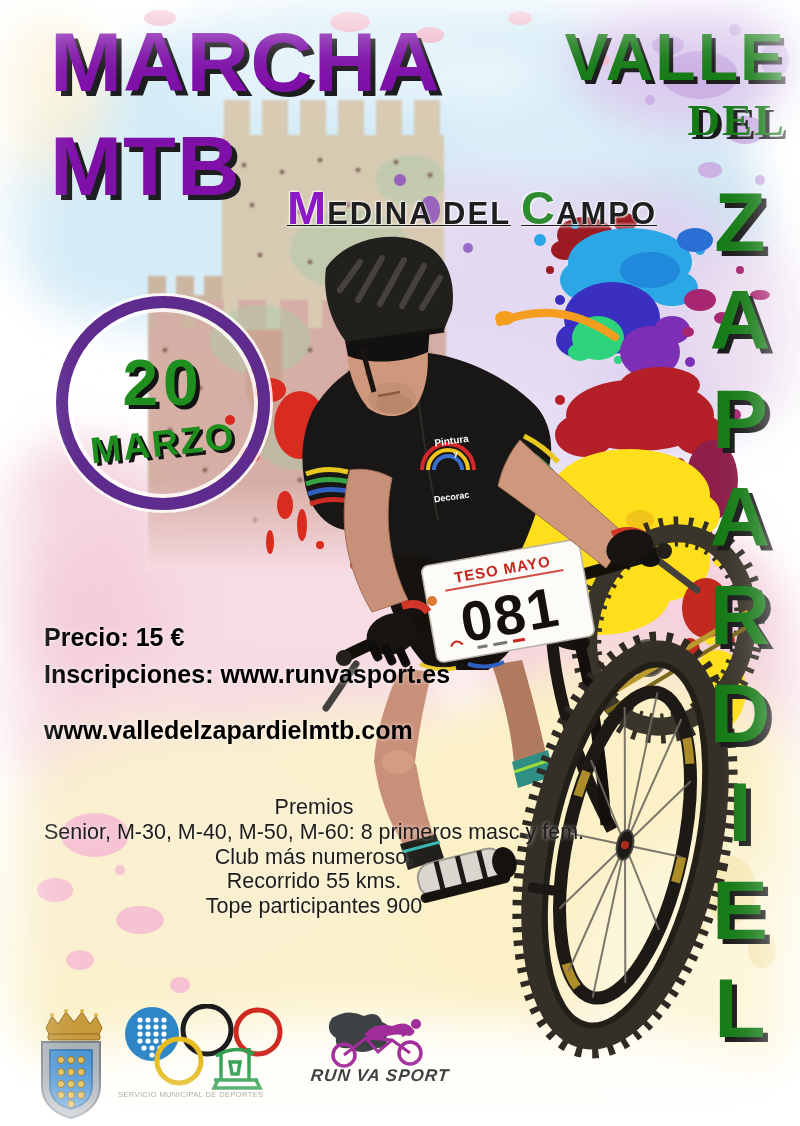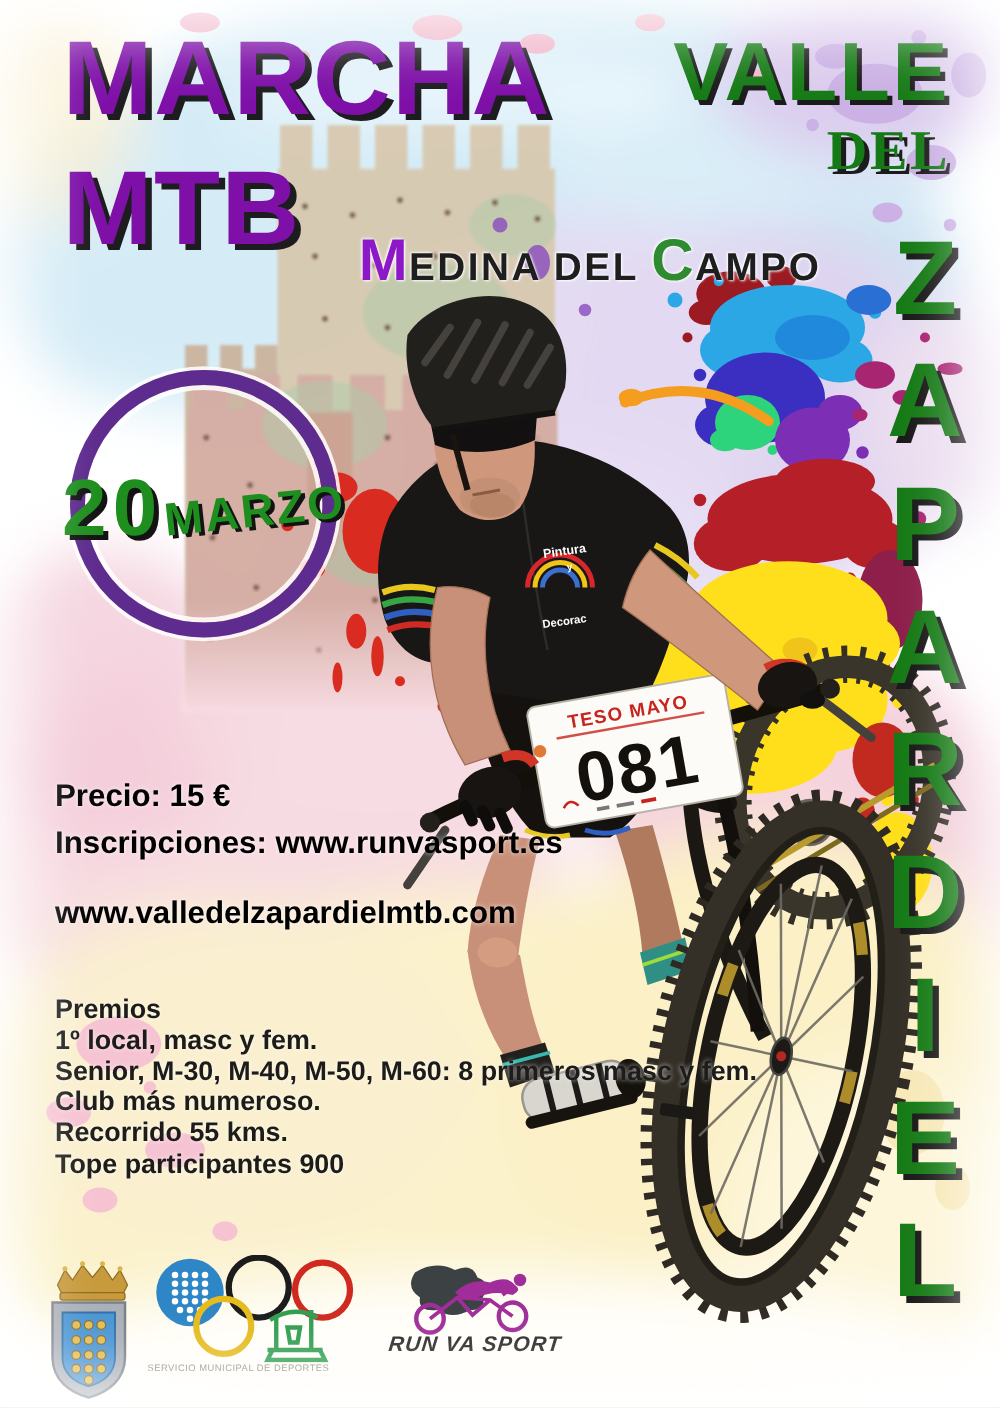--- a/index.html
+++ b/index.html
@@ -14,57 +14,57 @@
   svg.layer{position:absolute;left:0;top:0;}
   .abs{position:absolute;}
   
   .t-marcha,.t-mtb{
     left:50px;font-size:84px;font-weight:800;color:#7e10a8;line-height:1;
     text-shadow:5px 5px 0 #1d1d20;letter-spacing:1px;z-index:10;transform:scaleX(1.03);transform-origin:left top;
   }
   .t-marcha{top:20px;}
   .t-mtb{top:124px;}
   .t-valle,.t-del{
-    right:40px;font-weight:800;color:#157a15;line-height:1;text-align:right;
+    right:14px;font-weight:800;color:#157a15;line-height:1;text-align:right;
     text-shadow:4px 4px 0 #1b1b1b;z-index:10;
   }
   .t-valle{top:24px;font-size:66px;letter-spacing:2px;}
   .t-del{top:98px;font-size:45px;letter-spacing:2px;font-family:Liberation Serif, serif;}
   .zap-col{
     right:20px;top:190px;height:852px;width:80px;display:flex;flex-direction:column;
     justify-content:space-between;align-items:center;z-index:10;
   }
   .zap-col span{
     font-size:84px;line-height:.78;font-weight:800;color:#157a15;
     text-shadow:5px 5px 0 #191919;
   }
   
   .medina{left:287px;top:180px;z-index:10;white-space:nowrap;color:#1e1e1e;font-weight:700;
-    text-shadow:1px 1px 2px rgba(255,255,255,.95),-1px -1px 2px rgba(255,255,255,.9);}
+    text-shadow:1px 1px 2px rgba(255,255,255,.95),-1px -1px 2px rgba(255,255,255,.9);text-decoration:underline;}
   .medina .big-m{font-size:47px;color:#8d18c8;letter-spacing:1px;}
   .medina .big-c{font-size:47px;color:#2f8b2f;margin-left:10px;letter-spacing:1px;}
   .medina .small{font-size:31px;letter-spacing:2px;}
   
   .badge{
     left:56px;top:296px;width:214px;height:214px;border-radius:50%;z-index:10;
     border:12px solid #5e2b8e;box-sizing:border-box;
     box-shadow:0 0 0 3px rgba(255,255,255,.85), inset 0 0 0 4px rgba(255,255,255,.85);
-    display:flex;flex-direction:row;align-items:center;justify-content:center;
+    display:flex;flex-direction:column;align-items:center;justify-content:center;
   }
   .badge-day{font-size:64px;font-weight:800;color:#1e8e1e;letter-spacing:5px;line-height:1;
     text-shadow:4px 4px 0 #131313;margin-top:6px;}
   .badge-month{font-size:37px;font-weight:800;color:#1e8e1e;letter-spacing:2px;line-height:1;
     text-shadow:3px 3px 0 #131313;transform:rotate(-6deg);margin-top:10px;}
   
   .info{left:44px;top:622px;z-index:10;color:#000000;font-weight:700;font-size:25px;line-height:1.2;
     text-shadow:0 0 4px rgba(255,255,255,.7);}
   .info .price{margin-bottom:7px;}
   .info .insc{margin-bottom:26px;}
-  .premios{left:44px;top:795px;z-index:10;color:#1d1c1a;font-weight:700;font-size:21.5px;
-    line-height:24.8px;text-shadow:0 0 4px rgba(255,255,255,.7);}
+  .premios{left:44px;top:795px;z-index:10;color:#1d1c1a;font-weight:400;font-size:21.5px;
+    line-height:24.8px;text-shadow:0 0 4px rgba(255,255,255,.7);text-align:center;}
   
   .olympic-caption{left:118px;top:1090px;width:168px;font-size:7.5px;
     letter-spacing:.4px;color:#8c8c7c;z-index:10;}
   .runva-text{left:310px;top:1066px;width:140px;text-align:center;font-size:17px;font-style:italic;
     font-weight:800;color:#2a2a2a;letter-spacing:1px;transform:skewX(-6deg);z-index:10;}
 </style>
 </head>
 <body>
 
 <div class="poster">
@@ -482,21 +482,20 @@
   </div>
 
   <div class="abs info">
     <div class="price">Precio: 15 €</div>
     <div class="insc">Inscripciones: www.runvasport.es</div>
     <div>www.valledelzapardielmtb.com</div>
   </div>
 
   <div class="abs premios">
     <div>Premios</div>
-    <div>1º local, masc y fem.</div>
     <div>Senior, M-30, M-40, M-50, M-60: 8 primeros masc y fem.</div>
     <div>Club más numeroso.</div>
     <div>Recorrido  55 kms.</div>
     <div>Tope participantes 900</div>
   </div>
 
   <svg class="abs" style="left:28px;top:1002px;z-index:10" width="86" height="118" viewBox="0 0 86 118">
     <path d="M 18,26 L 24,14 L 30,22 L 38,10 L 46,20 L 54,10 L 62,22 L 68,14 L 74,26 L 70,34 L 22,34 Z" fill="#c79a3b" stroke="#8f6b22" stroke-width="1"></path>
     <circle cx="24" cy="13" r="2" fill="#d9b64a"></circle>
       <circle cx="38" cy="9" r="2" fill="#d9b64a"></circle>

